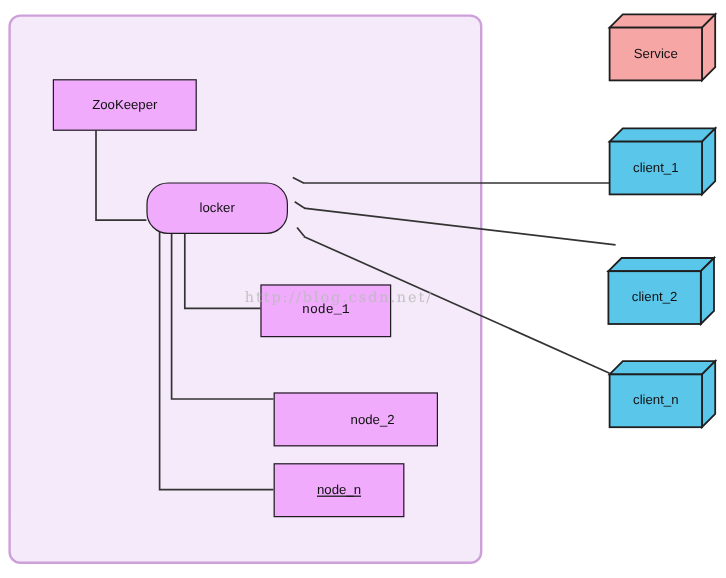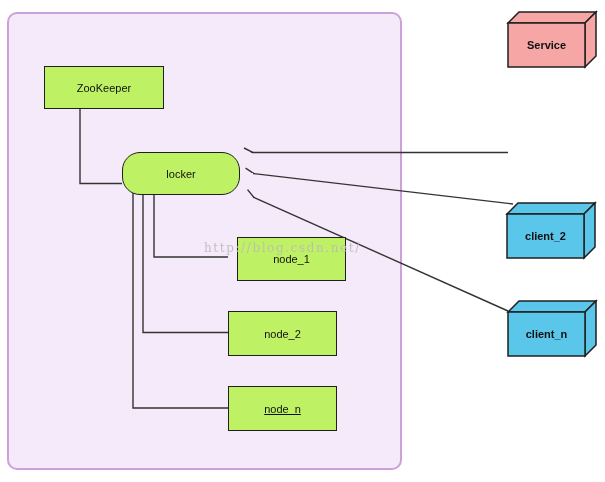--- a/index.html
+++ b/index.html
@@ -1,35 +1,35 @@
 <!DOCTYPE html>
 <html><head>
 <meta charset="utf-8">
 <style>
   html,body{margin:0;padding:0;background:#ffffff;}
   #stage{position:relative;width:605px;height:482px;background:#ffffff;overflow:hidden;
          font-family:"Liberation Sans", sans-serif;}
   .cluster{position:absolute;left:7px;top:12px;width:391px;height:454px;
            background:#f4eaf9;border:2px solid #cda0da;border-radius:10px;}
-  .flatbox{position:absolute;background:#bef264;border:1.5px solid #1f1f1f;
+  .flatbox{position:absolute;background:#f0abfc;border:1.5px solid #1f1f1f;
            display:flex;align-items:center;justify-content:center;
            font-size:11px;color:#111;}
   #box-zookeeper{left:44px;top:66px;width:118px;height:41px;}
   #box-locker{left:122px;top:152px;width:116px;height:41px;border-radius:18px;}
-  #box-node1{left:237px;top:237px;width:107px;height:42px;}
-  #box-node2{left:228px;top:311px;width:107px;height:43px;}
+  #box-node1{left:217px;top:237px;width:107px;height:42px;font-family:Liberation Mono, monospace;}
+  #box-node2{left:228px;top:327px;width:107px;height:43px;padding-left:28px;}
   #box-noden{left:228px;top:386px;width:107px;height:43px;text-decoration:underline;}
   svg.lines{position:absolute;left:0;top:0;width:605px;height:482px;pointer-events:none;}
   .box3d{position:absolute;width:92px;height:59px;}
   .box3d .lbl{position:absolute;left:2px;top:13px;width:77px;height:44px;
               display:flex;align-items:center;justify-content:center;
-              font-size:11px;font-weight:bold;color:#111;}
+              font-size:11px;font-weight:normal;color:#111;}
   #b3-service{left:506px;top:10px;}
   #b3-client1{left:506px;top:105px;}
-  #b3-client2{left:505px;top:201px;}
+  #b3-client2{left:505px;top:213px;}
   #b3-clientn{left:506px;top:299px;text-align:center;}
   .watermark{position:absolute;left:204px;top:241px;z-index:30;
              font-family:"DejaVu Serif", serif;font-size:12px;letter-spacing:1.6px;
              color:rgba(186,186,186,0.85);white-space:nowrap;}
 </style>
 </head>
 <body>
 
 <div id="stage">
 
@@ -75,20 +75,28 @@
 
   <div class="box3d" id="b3-service">
     <svg width="92" height="59" viewBox="0 0 92 59">
       <polygon points="2,13 13,2 90,2 79,13" stroke="#1f1f1f" stroke-width="1.5" fill="#f7a6a6"></polygon>
       <polygon points="79,13 90,2 90,46 79,57" stroke="#1f1f1f" stroke-width="1.5" fill="#f7a6a6"></polygon>
       <rect x="2" y="13" width="77" height="44" stroke="#1f1f1f" stroke-width="1.5" fill="#f7a6a6"></rect>
     </svg>
     <div class="lbl">Service</div>
   </div>
 
+  <div class="box3d" id="b3-client1">
+    <svg width="92" height="59" viewBox="0 0 92 59">
+      <polygon points="2,13 13,2 90,2 79,13" stroke="#1f1f1f" stroke-width="1.5" fill="#5ac6ea"></polygon>
+      <polygon points="79,13 90,2 90,46 79,57" stroke="#1f1f1f" stroke-width="1.5" fill="#5ac6ea"></polygon>
+      <rect x="2" y="13" width="77" height="44" stroke="#1f1f1f" stroke-width="1.5" fill="#5ac6ea"></rect>
+    </svg>
+    <div class="lbl">client_1</div>
+  </div>
 
   <div class="box3d" id="b3-client2">
     <svg width="92" height="59" viewBox="0 0 92 59">
       <polygon points="2,13 13,2 90,2 79,13" stroke="#1f1f1f" stroke-width="1.5" fill="#5ac6ea"></polygon>
       <polygon points="79,13 90,2 90,46 79,57" stroke="#1f1f1f" stroke-width="1.5" fill="#5ac6ea"></polygon>
       <rect x="2" y="13" width="77" height="44" stroke="#1f1f1f" stroke-width="1.5" fill="#5ac6ea"></rect>
     </svg>
     <div class="lbl">client_2</div>
   </div>
 

